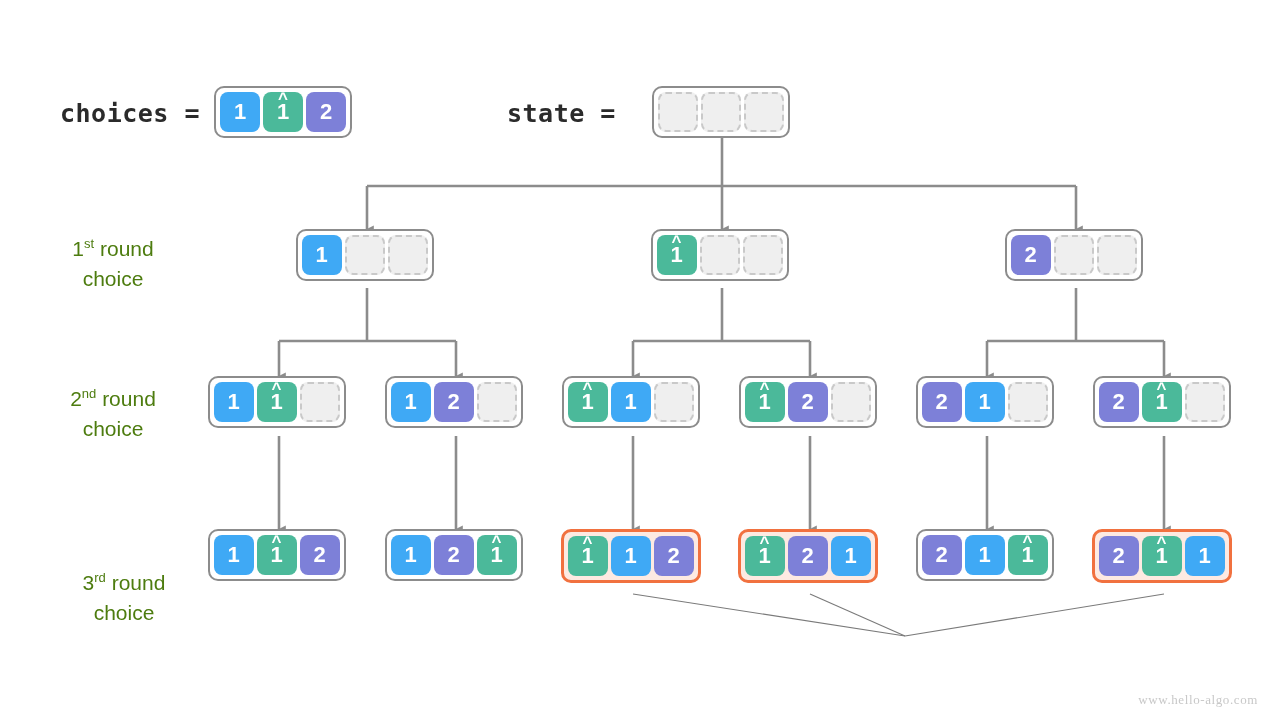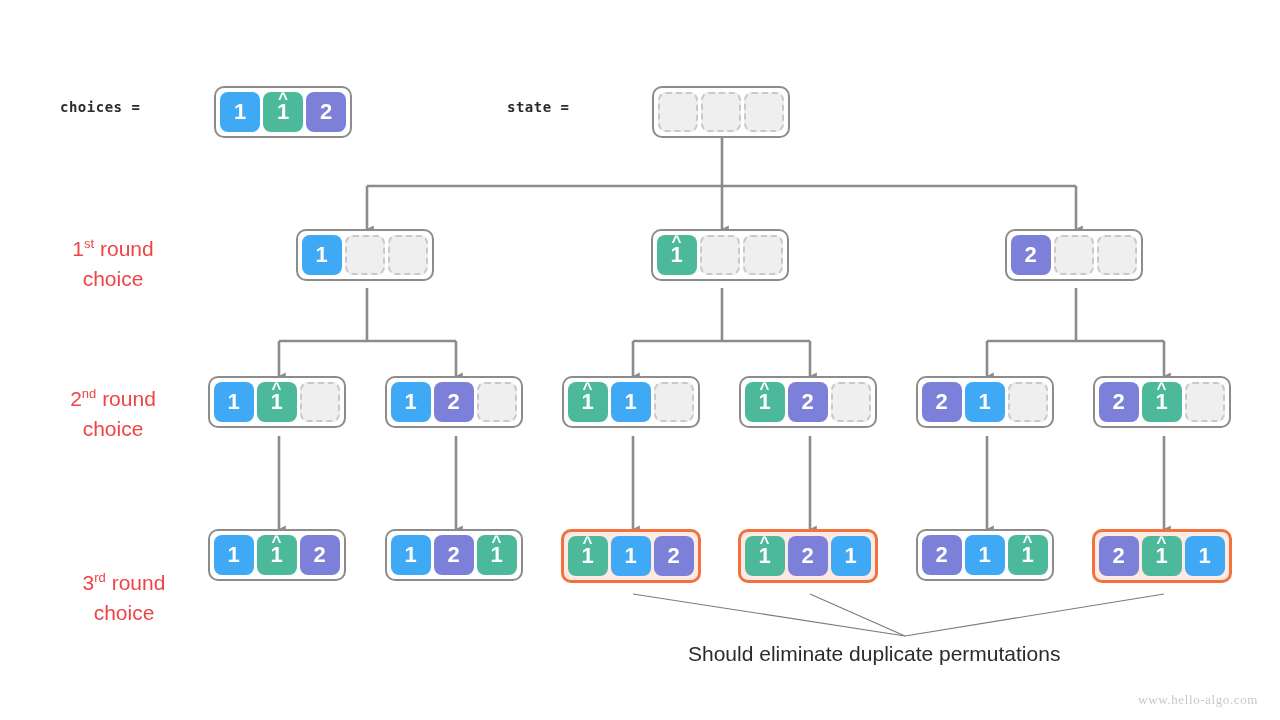--- a/index.html
+++ b/index.html
@@ -10,26 +10,26 @@
   }
   #stage{position:absolute;left:0;top:0;width:1280px;height:720px;}
 
   
   #wires{position:absolute;left:0;top:0;width:1280px;height:720px;z-index:1;}
 
   
   .mono-label{
     position:absolute;
     font-family:"DejaVu Sans Mono","Liberation Mono",monospace;
-    font-weight:bold;font-size:14px;color:#2b2b2b;
+    font-weight:bold;font-size:25px;color:#2b2b2b;
     white-space:nowrap;letter-spacing:.5px;
   }
   .round-label{
     position:absolute;width:180px;text-align:center;
-    font-size:21px;color:#ef4444;line-height:1.42;
+    font-size:21px;color:#4d7c0f;line-height:1.42;
     white-space:nowrap;
   }
   .round-label sup{font-size:13px;vertical-align:super;line-height:0;}
 
   
   .arr{
     position:absolute;display:flex;align-items:center;
     box-sizing:border-box;
     border:2.5px solid #8c8c8c;border-radius:10px;
     background:#ffffff;padding:4px;gap:3px;
@@ -292,16 +292,15 @@
         </div>
         <div class="cell green">
           <span class="hat"><span class="h">^</span><span>1</span></span>
         </div>
         <div class="cell blue">
           <span>1</span>
         </div>
       </div>
     </div>
 
-  <div class="caption" style="left:688px;top:642px;">Should eliminate duplicate permutations</div>
 
   <div class="watermark">www.hello-algo.com</div>
 </div>
 
 </body></html>

